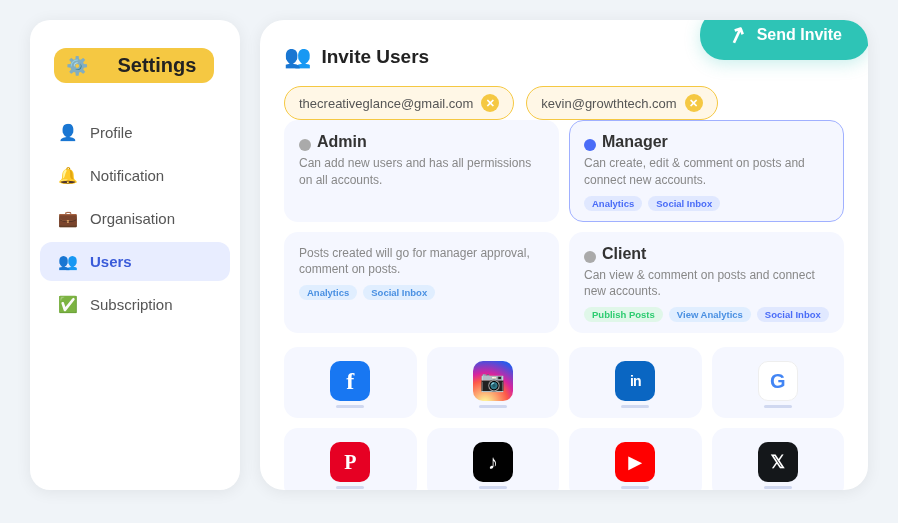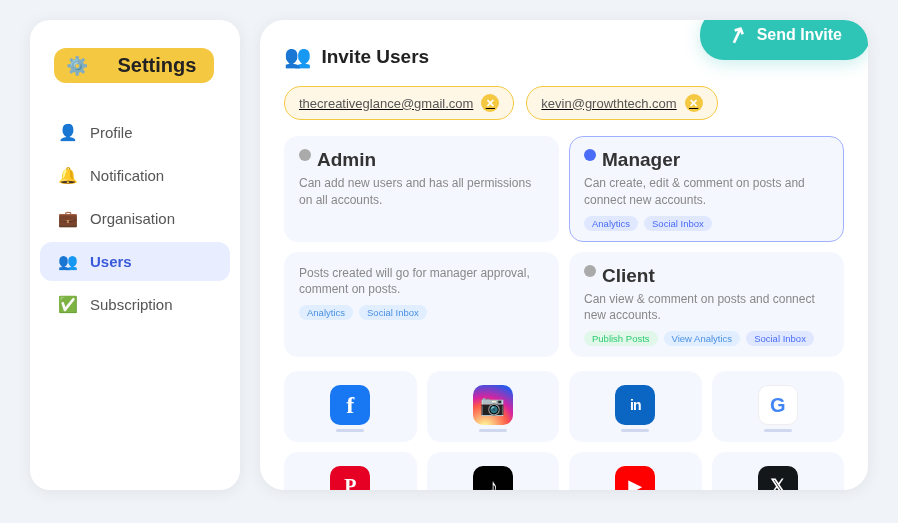--- a/index.html
+++ b/index.html
@@ -140,22 +140,21 @@
     .invite-header-title {
       font-size: 19px;
       font-weight: 700;
       color: #222;
     }
 
     
     .email-row {
       display: flex;
       gap: 12px;
-      margin-bottom: 16px;
-      text-decoration: underline;
+      margin-bottom: 0;
     }
     .email-chip {
       display: flex;
       align-items: center;
       gap: 8px;
       background: #fff7e6;
       border: 1.5px solid #f5c842;
       border-radius: 20px;
       padding: 7px 14px;
       font-size: 13px;
@@ -198,45 +197,45 @@
     }
     .role-card-dot {
       width: 12px;
       height: 12px;
       border-radius: 50%;
       display: inline-block;
       margin-right: 6px;
       vertical-align: middle;
     }
     .role-card-title {
-      font-size: 19px;
+      font-size: 16px;
       font-weight: 700;
       color: #333;
       display: flex;
-      align-items: flex-start;
+      align-items: flex-end;
       margin-bottom: 4px;
     }
     .role-card-desc {
       font-size: 12px;
       color: #888;
       margin-bottom: 7px;
       line-height: 1.4;
     }
     .role-card-tags {
       display: flex;
       gap: 6px;
       flex-wrap: wrap;
     }
     .role-tag {
       background: #e0e8ff;
       border-radius: 8px;
       padding: 2px 8px;
       font-size: 9.5px;
       color: #4a6cf7;
-      font-weight: 400;
+      font-weight: 700;
     }
     .role-tag.green { background: #e0f7e9; color: #2ecc71; }
     .role-tag.blue { background: #e0eeff; color: #4a90e2; }
 
     
     .social-grid {
       display: grid;
       grid-template-columns: repeat(4, 1fr);
       gap: 10px;
     }

